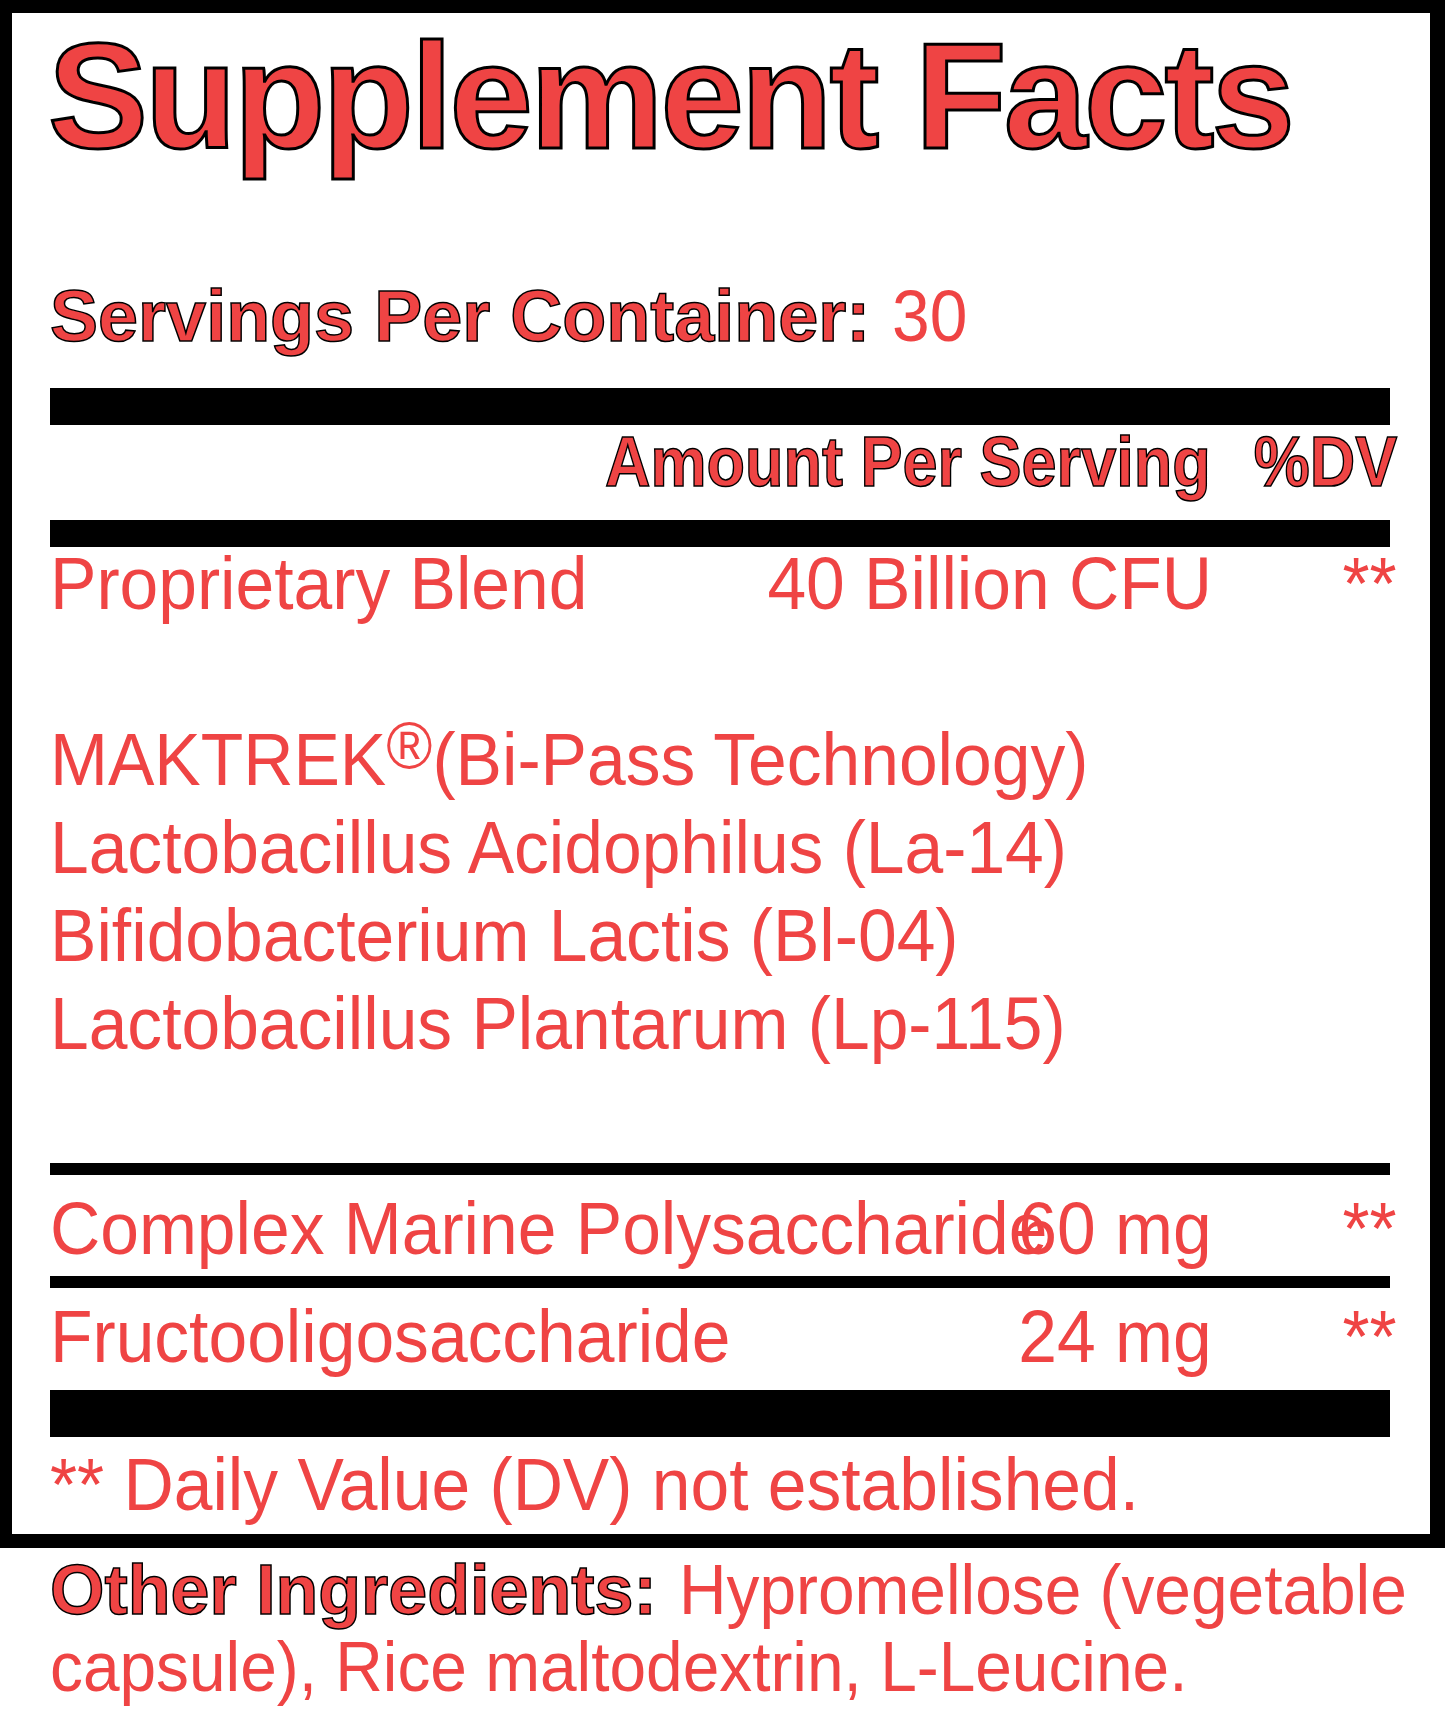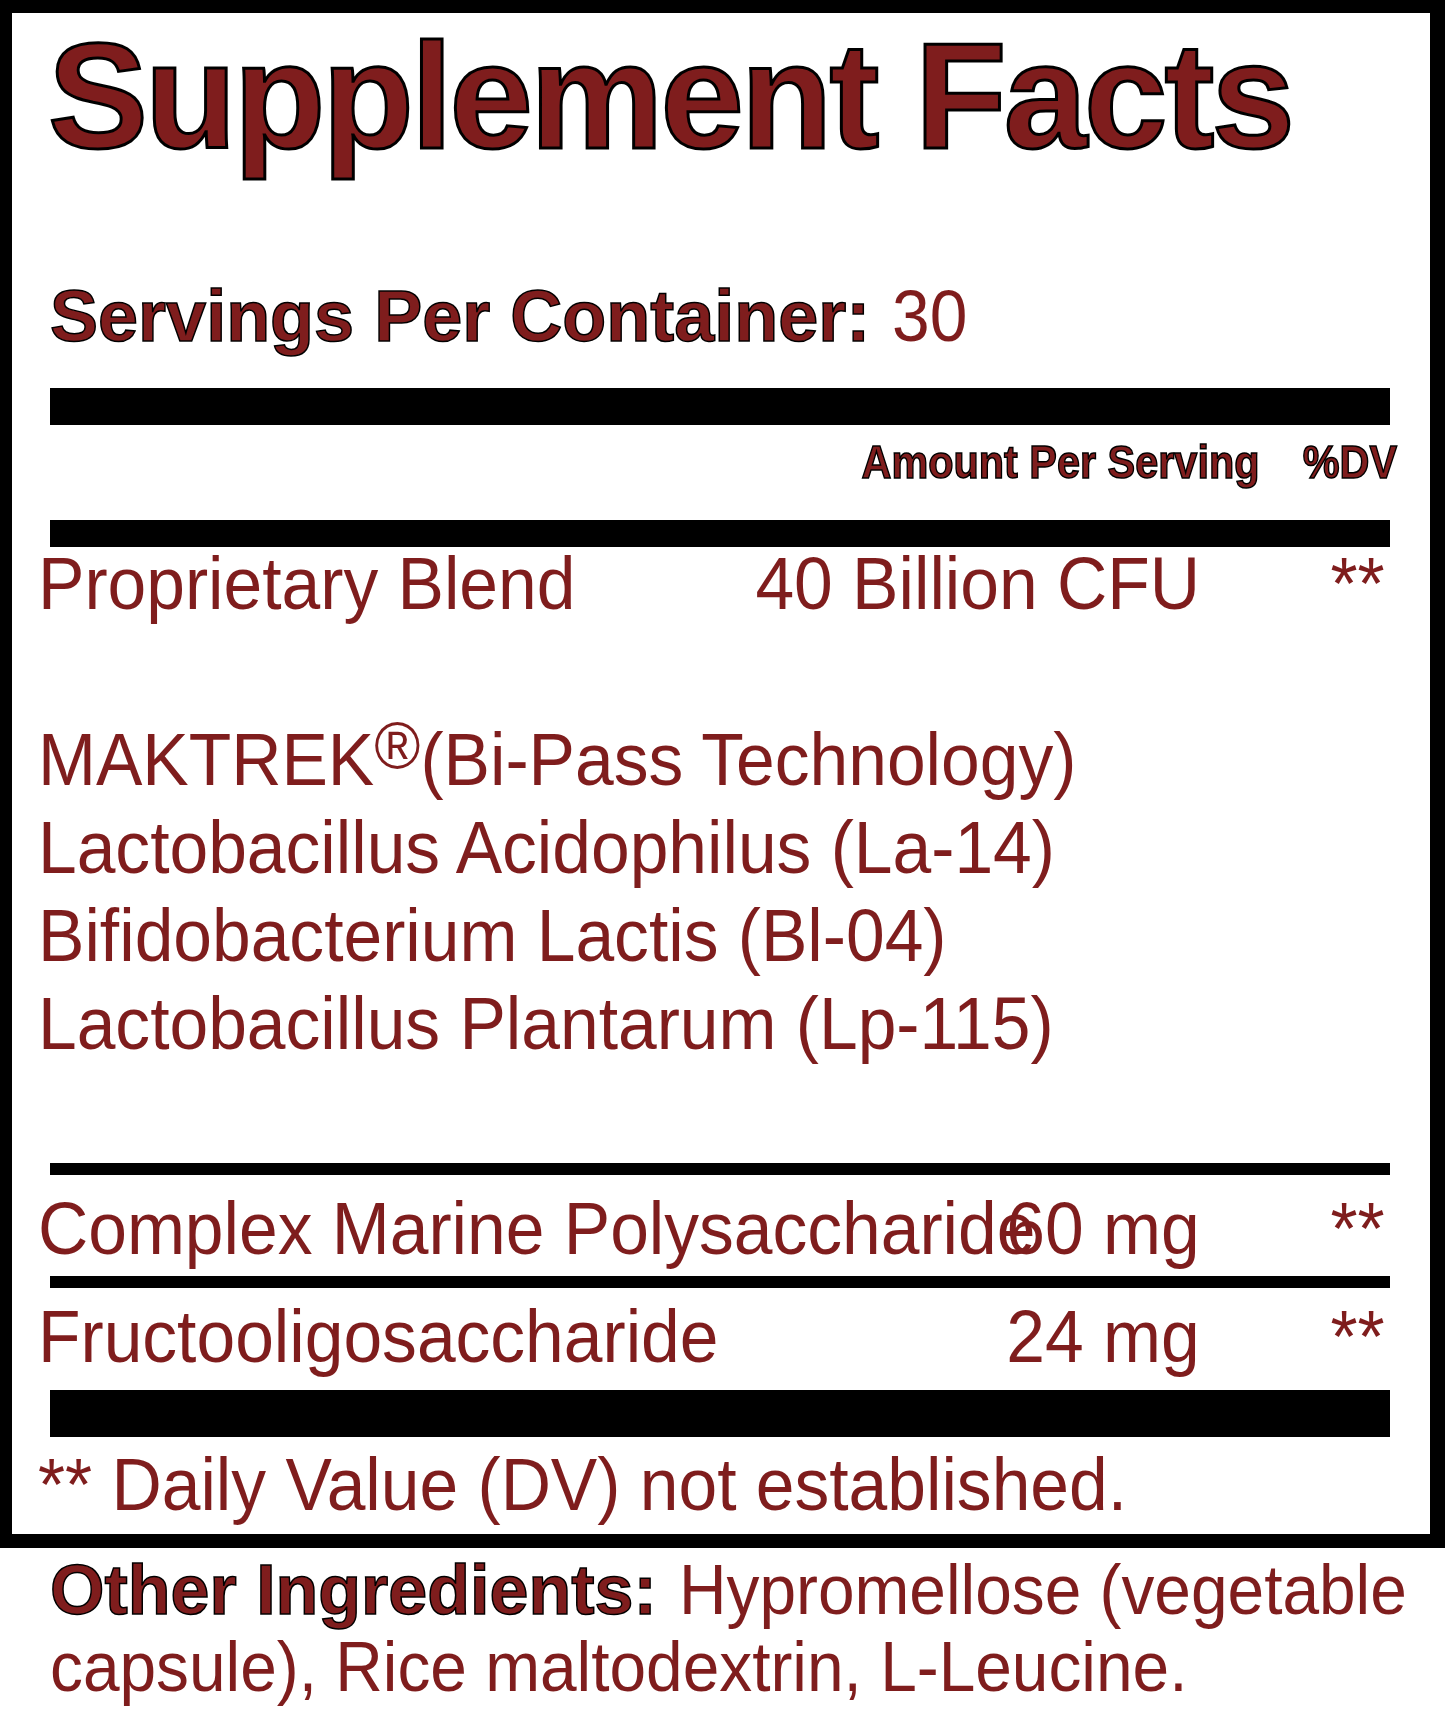--- a/index.html
+++ b/index.html
@@ -5,21 +5,21 @@
   html, body {
     margin: 0;
     padding: 0;
     background: #ffffff;
   }
   #page {
     position: relative;
     width: 1445px;
     height: 1709px;
     background: #ffffff;
-    color: #7f1d1d;
+    color: #ef4444;
     font-family: "Liberation Sans", "DejaVu Sans", sans-serif;
     overflow: hidden;
   }
   #frame {
     position: absolute;
     left: 0; top: 0;
     width: 1445px;
     height: 1548px;
     box-sizing: border-box;
     border-style: solid;
@@ -41,21 +41,21 @@
   .line {
     position: absolute;
     left: 50px;
     width: 1347px;
     font-size: 72px;
     line-height: 84px;
     white-space: nowrap;
   }
   .bigline {
     position: absolute;
-    left: 38px;
+    left: 50px;
     width: 1347px;
     font-size: 74px;
     line-height: 88px;
     white-space: nowrap;
   }
   .heavy {
     font-weight: bold;
     -webkit-text-stroke: 1.5px #000000;
   }
   
@@ -116,21 +116,21 @@
 
   <h1 class="title">Supplement Facts</h1>
 
 
   <div class="line" style="top:274px">
     <span class="heavy">Servings Per Container:</span><span class="cxi val">30</span>
   </div>
 
   <div class="bar" style="top:388px;height:37px"></div>
 
-  <div class="line" style="top:420px;font-size:46px;text-align:right">
+  <div class="line" style="top:420px;font-size:70px;text-align:right">
     <span class="cxir"><span class="heavy">Amount Per Serving</span><span class="heavy dvgap">%DV</span></span>
   </div>
 
   <div class="bar" style="top:520px;height:27px"></div>
 
   <div class="bigline" style="top:540px">
     <span class="cxi">Proprietary Blend</span>
     <span class="amt">40 Billion CFU</span>
     <span class="dv">**</span>
   </div>

